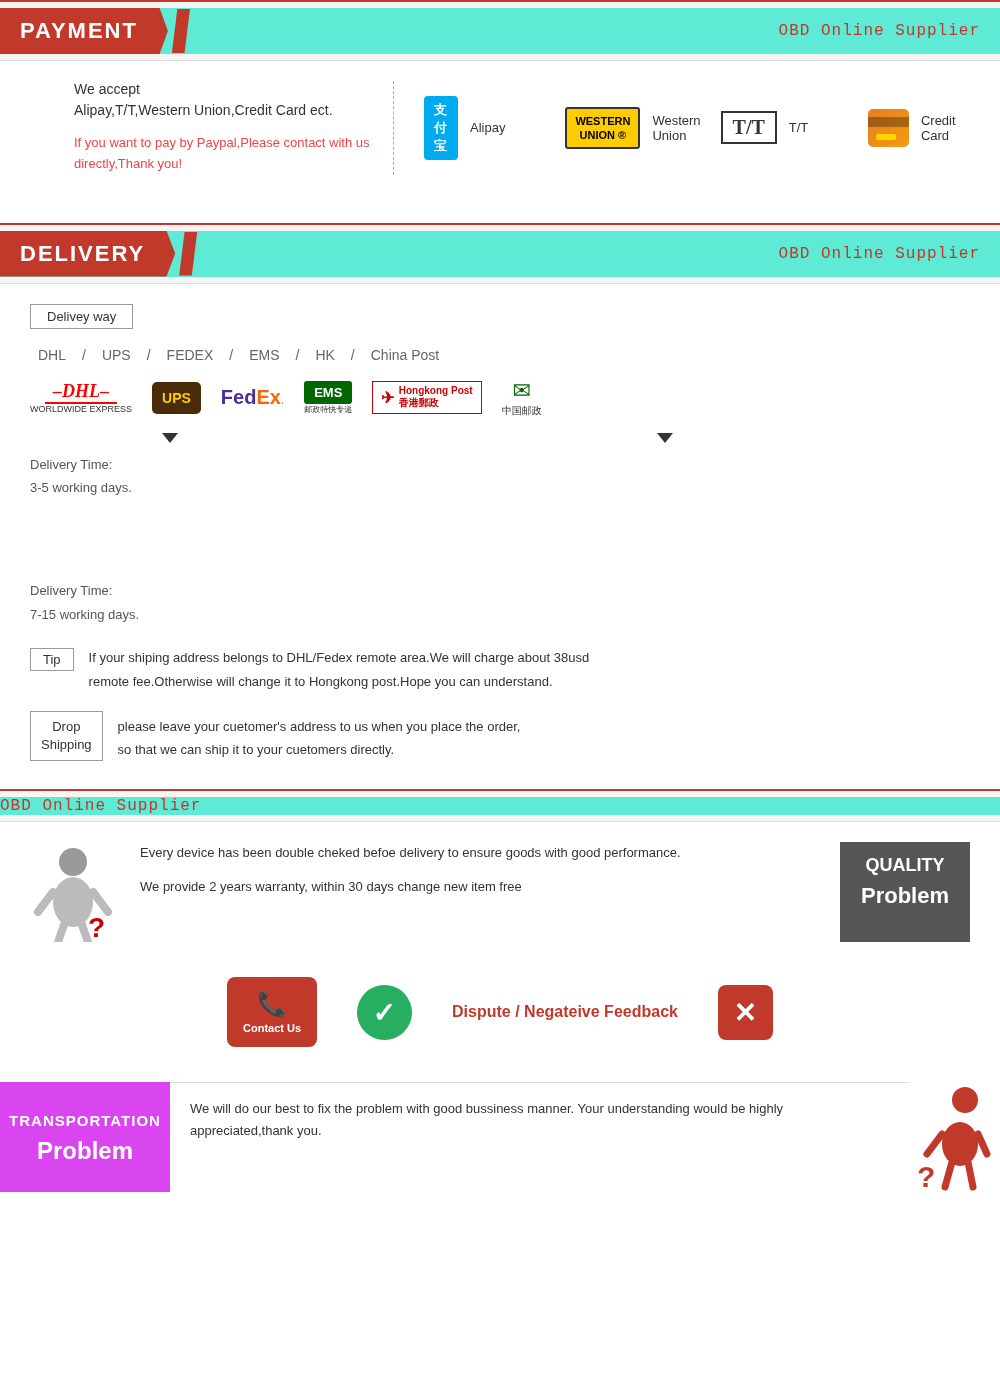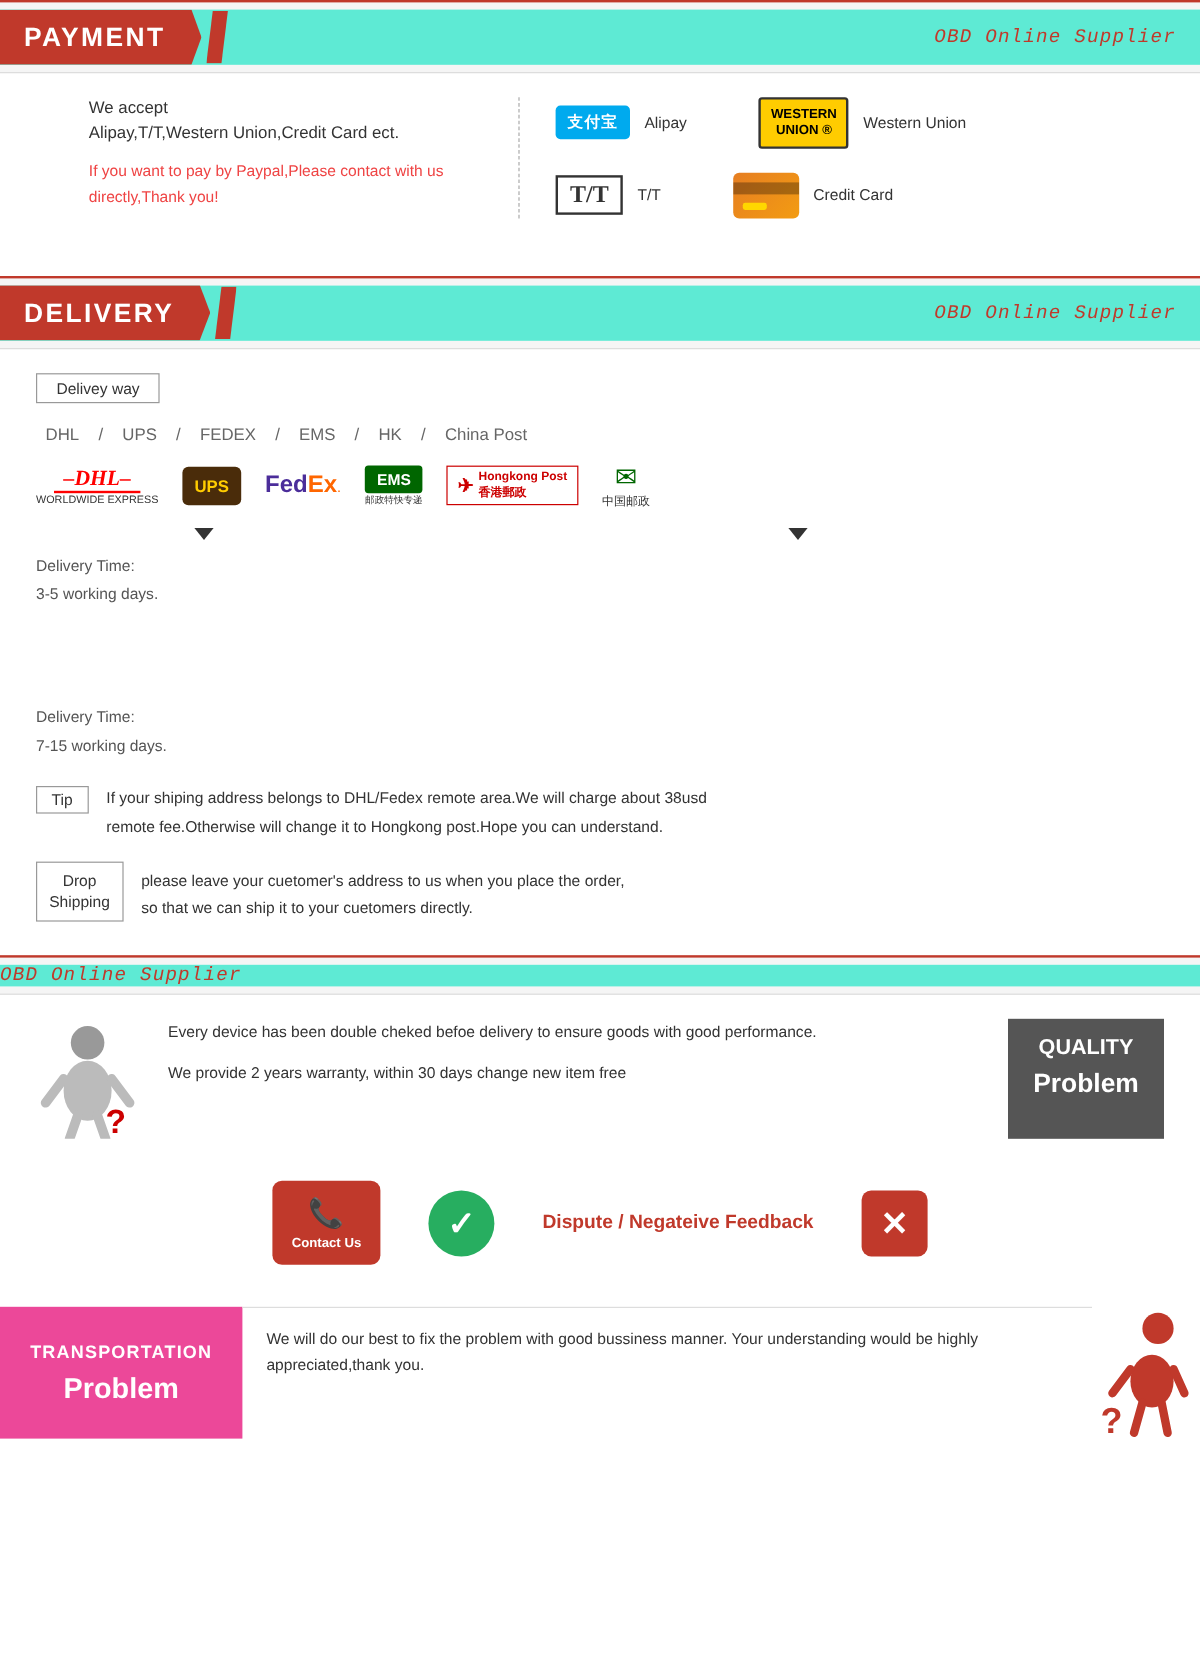--- a/index.html
+++ b/index.html
@@ -39,21 +39,20 @@
       background: #c0392b;
       clip-path: polygon(30% 0, 100% 0, 70% 100%, 0 100%);
       margin-left: 4px;
     }
     .obd-brand {
       color: #c0392b;
       font-family: 'Courier New', monospace;
       font-size: 16px;
       letter-spacing: 1px;
       padding-right: 20px;
-      font-style: italic;
     }
     .section-header-wrap {
       background: #f5f5f5;
       border-top: 2px solid #c0392b;
       border-bottom: 1px solid #ddd;
       padding: 6px 0 6px 0;
     }
 
     
     .payment-section {
@@ -80,21 +79,21 @@
     }
     .payment-left .paypal-note {
       color: #ef4444;
       font-size: 13px;
       line-height: 1.6;
     }
     .payment-right {
       flex: 1.5;
       padding-left: 30px;
       display: flex;
-      flex-direction: column;
+      flex-direction: row;
       gap: 20px;
     }
     .payment-row {
       display: flex;
       align-items: center;
       gap: 20px;
     }
     .payment-item {
       display: flex;
       align-items: center;
@@ -380,23 +379,23 @@
       background: #fff;
       padding: 20px 0 0 0;
     }
     .transport-inner {
       display: flex;
       gap: 0;
       align-items: stretch;
       background: #fff;
     }
     .transport-badge-col {
-      background: #ec4899;
+      background: #d946ef;
       color: #fff;
-      width: 202px;
+      width: 170px;
       flex-shrink: 0;
       display: flex;
       flex-direction: column;
       align-items: center;
       justify-content: center;
       padding: 20px 10px;
     }
     .transport-badge-col .trans-title {
       font-size: 15px;
       font-weight: bold;

